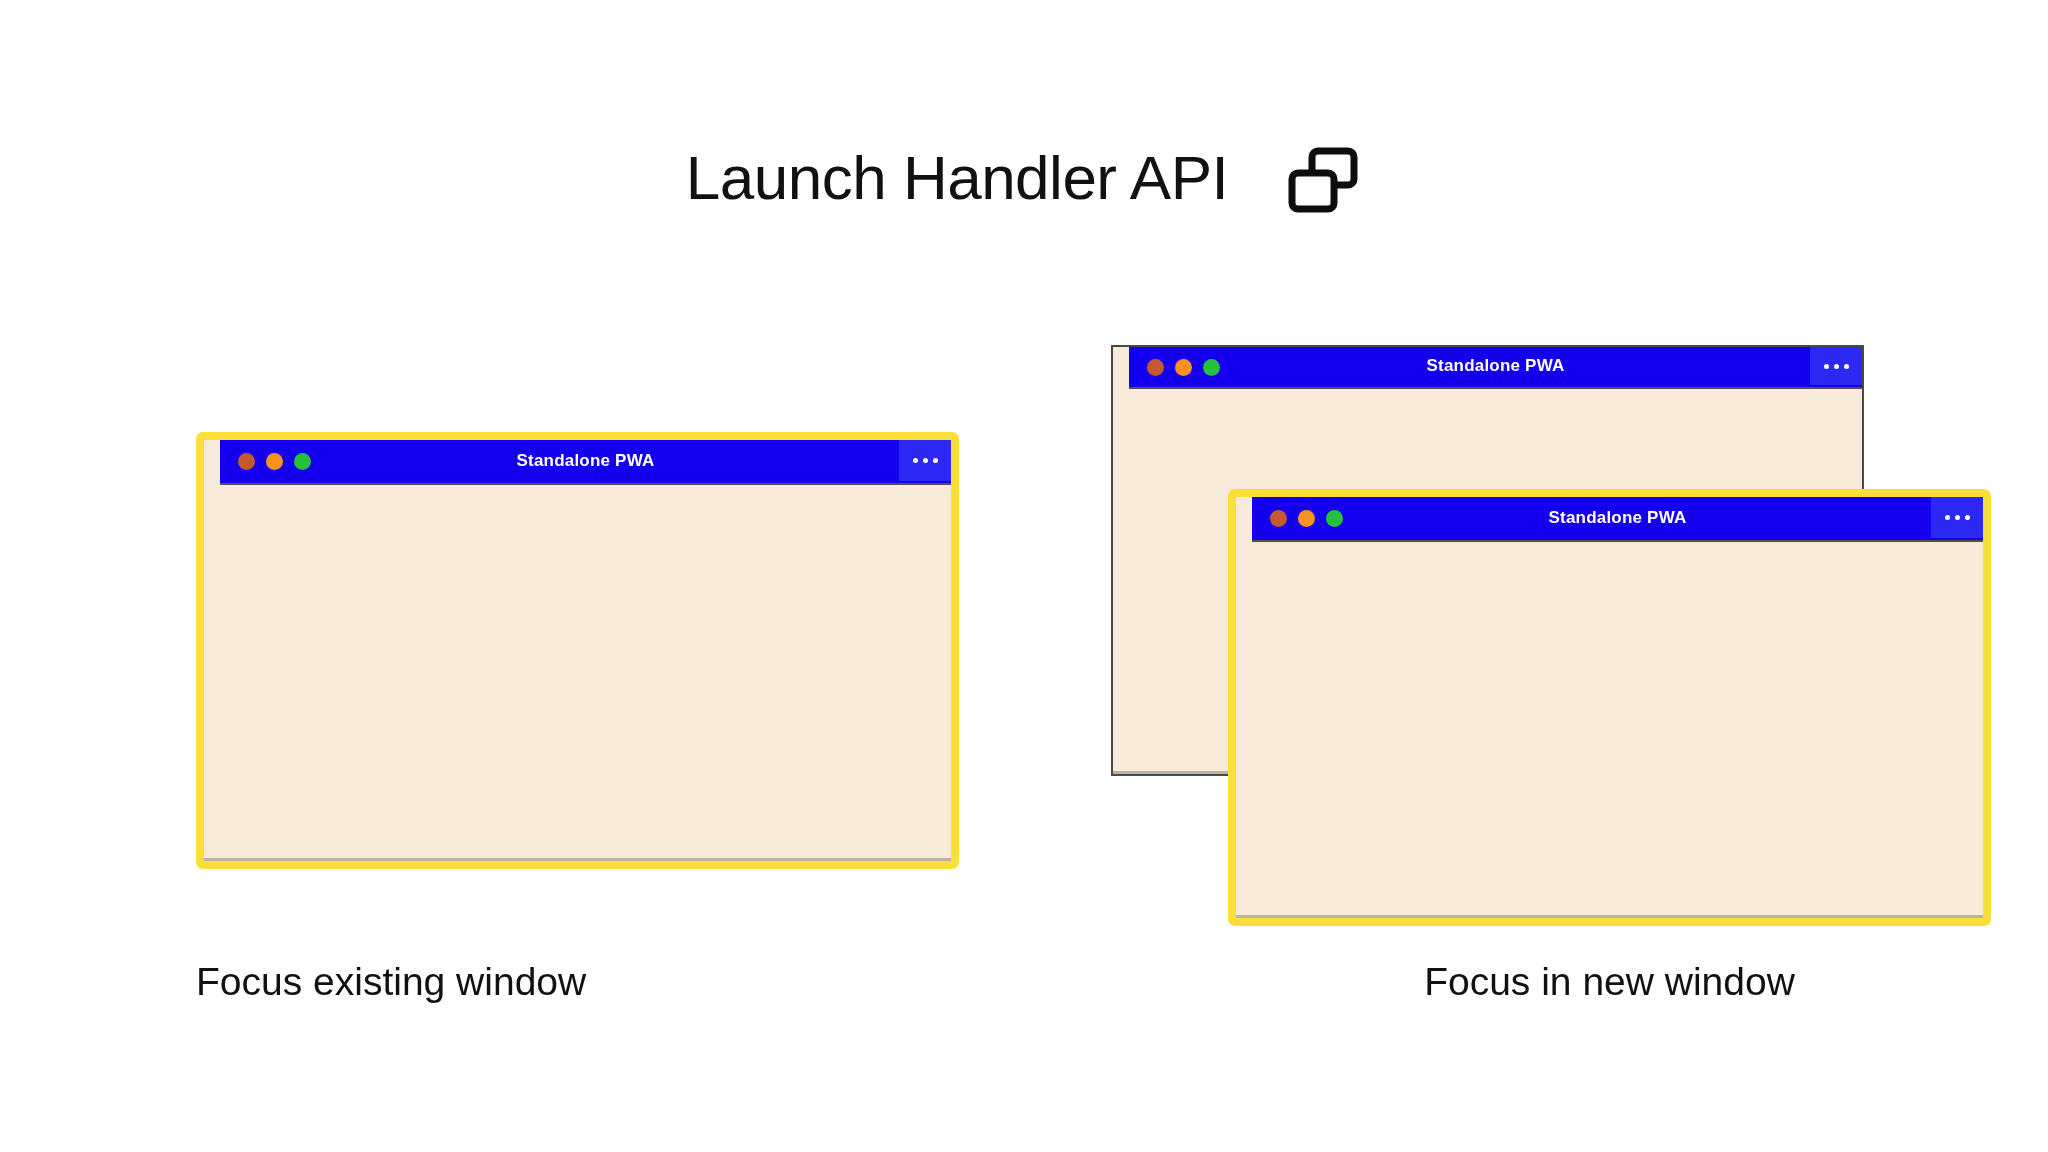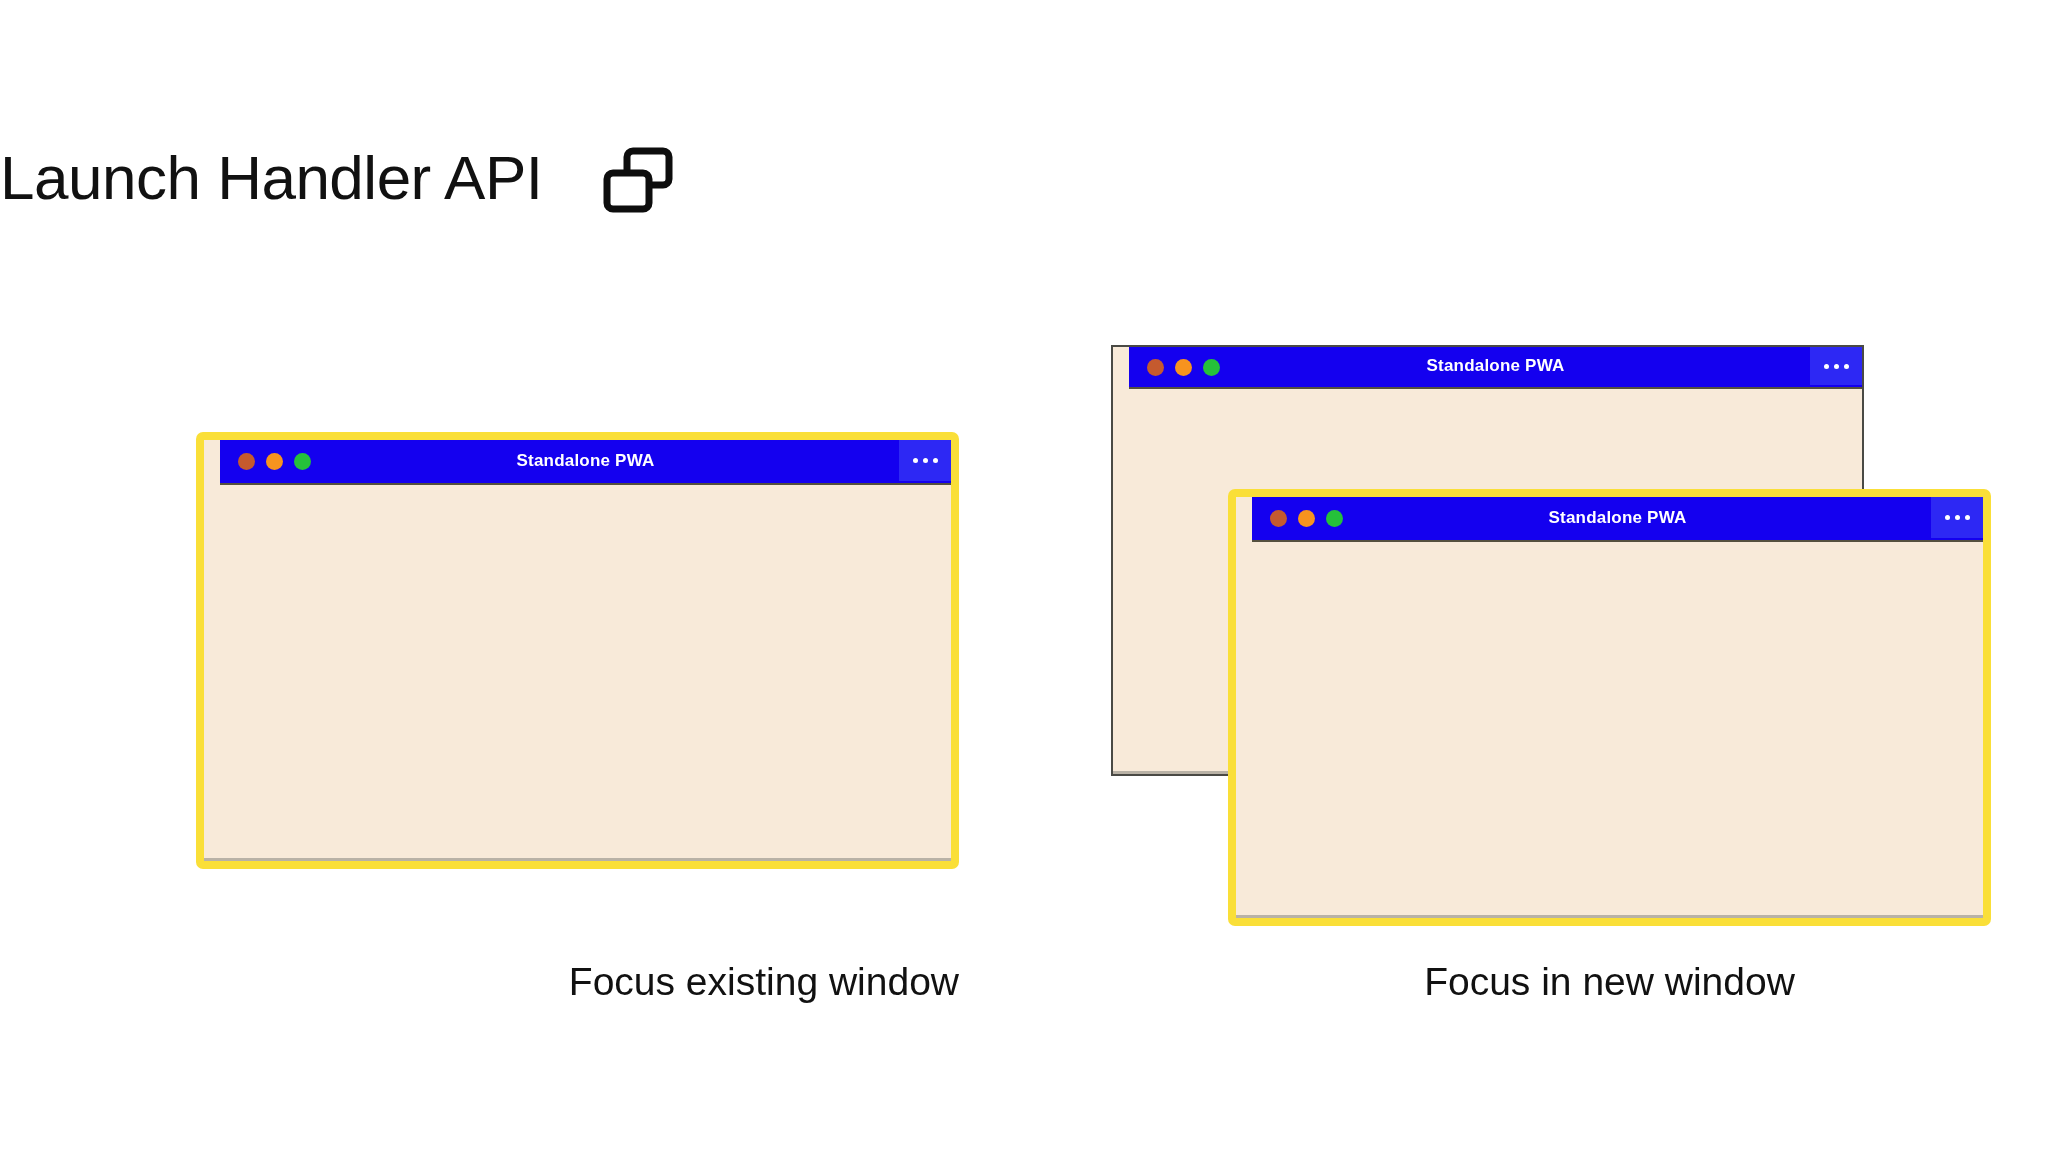--- a/index.html
+++ b/index.html
@@ -18,21 +18,21 @@
 
   
   .heading-row {
     position: absolute;
     left: 0;
     top: 118px;
     width: 2048px;
     height: 120px;
     display: flex;
     align-items: center;
-    justify-content: flex-start;
+    justify-content: center;
     gap: 56px;
   }
   .heading-title {
     font-size: 62px;
     font-weight: 300;
     color: #111111;
     letter-spacing: -0.5px;
     line-height: 1;
     white-space: nowrap;
   }
@@ -171,21 +171,21 @@
     font-size: 39px;
     font-weight: 400;
     color: #111111;
     white-space: nowrap;
     line-height: 1;
   }
   #caption-left {
     left: 196px;
     width: 763px;
     top: 962px;
-    text-align: right;
+    text-align: left;
   }
   #caption-right {
     left: 1228px;
     width: 763px;
     top: 962px;
     text-align: center;
   }
 </style>
 </head>
 <body>

